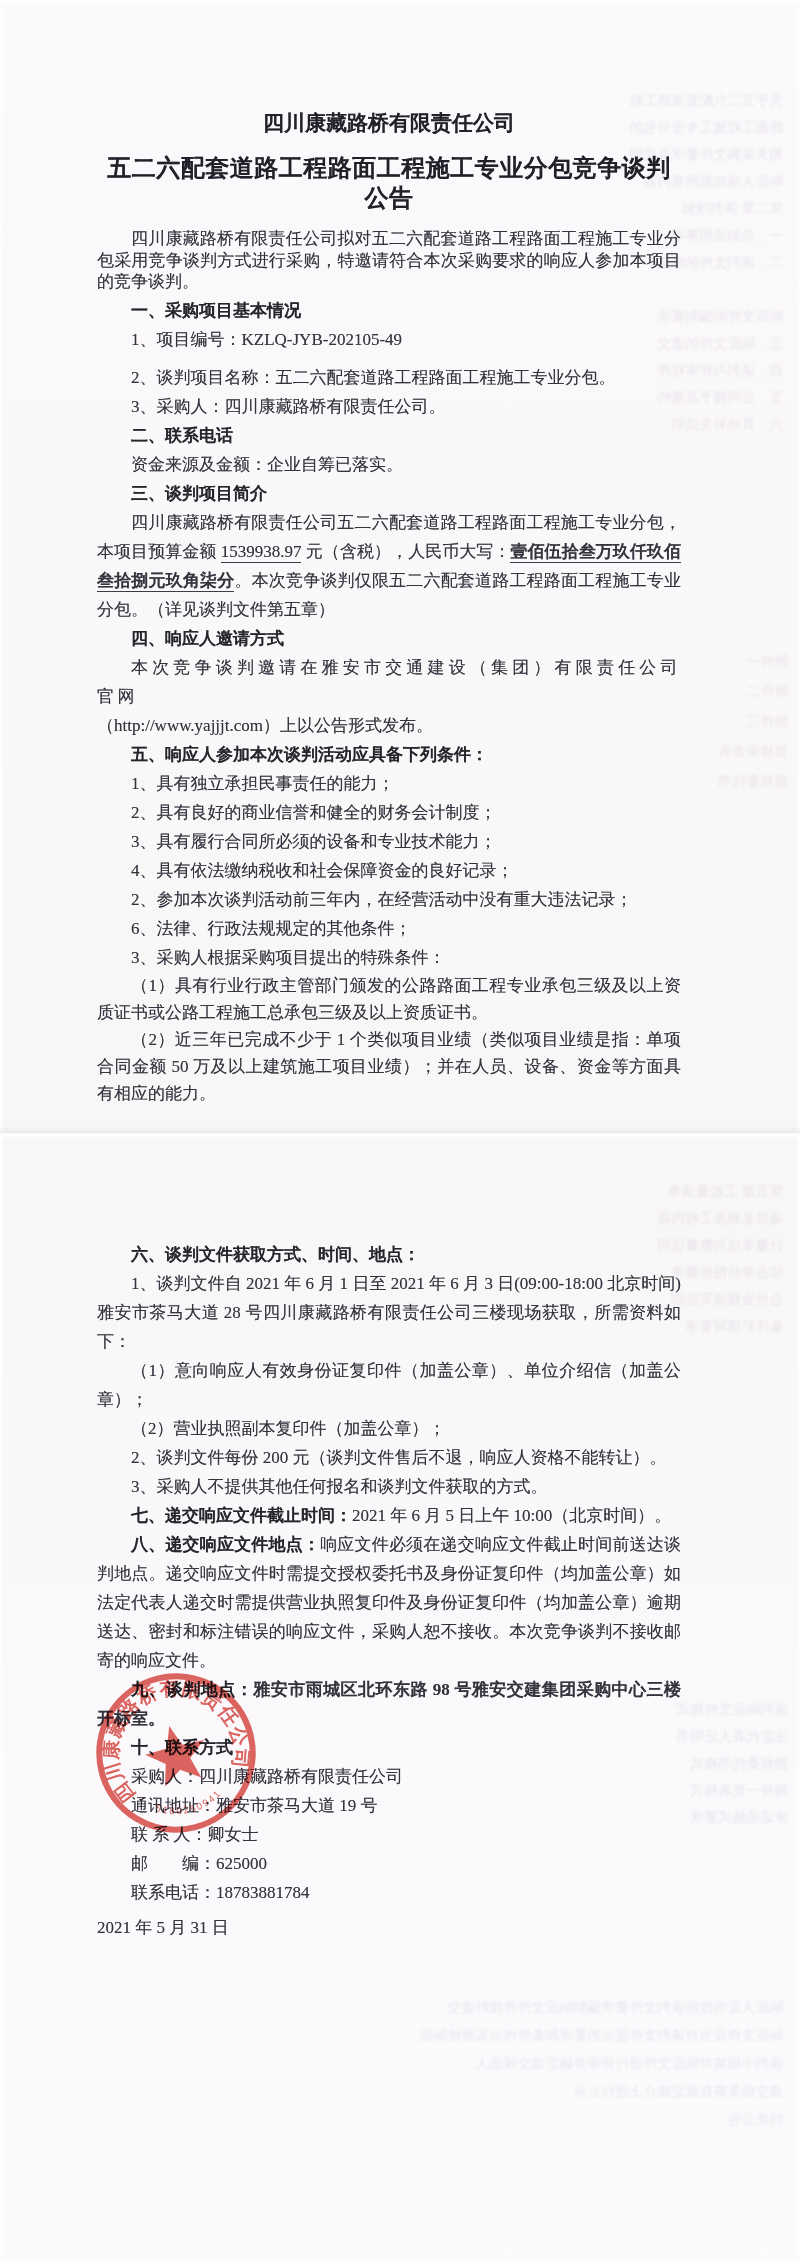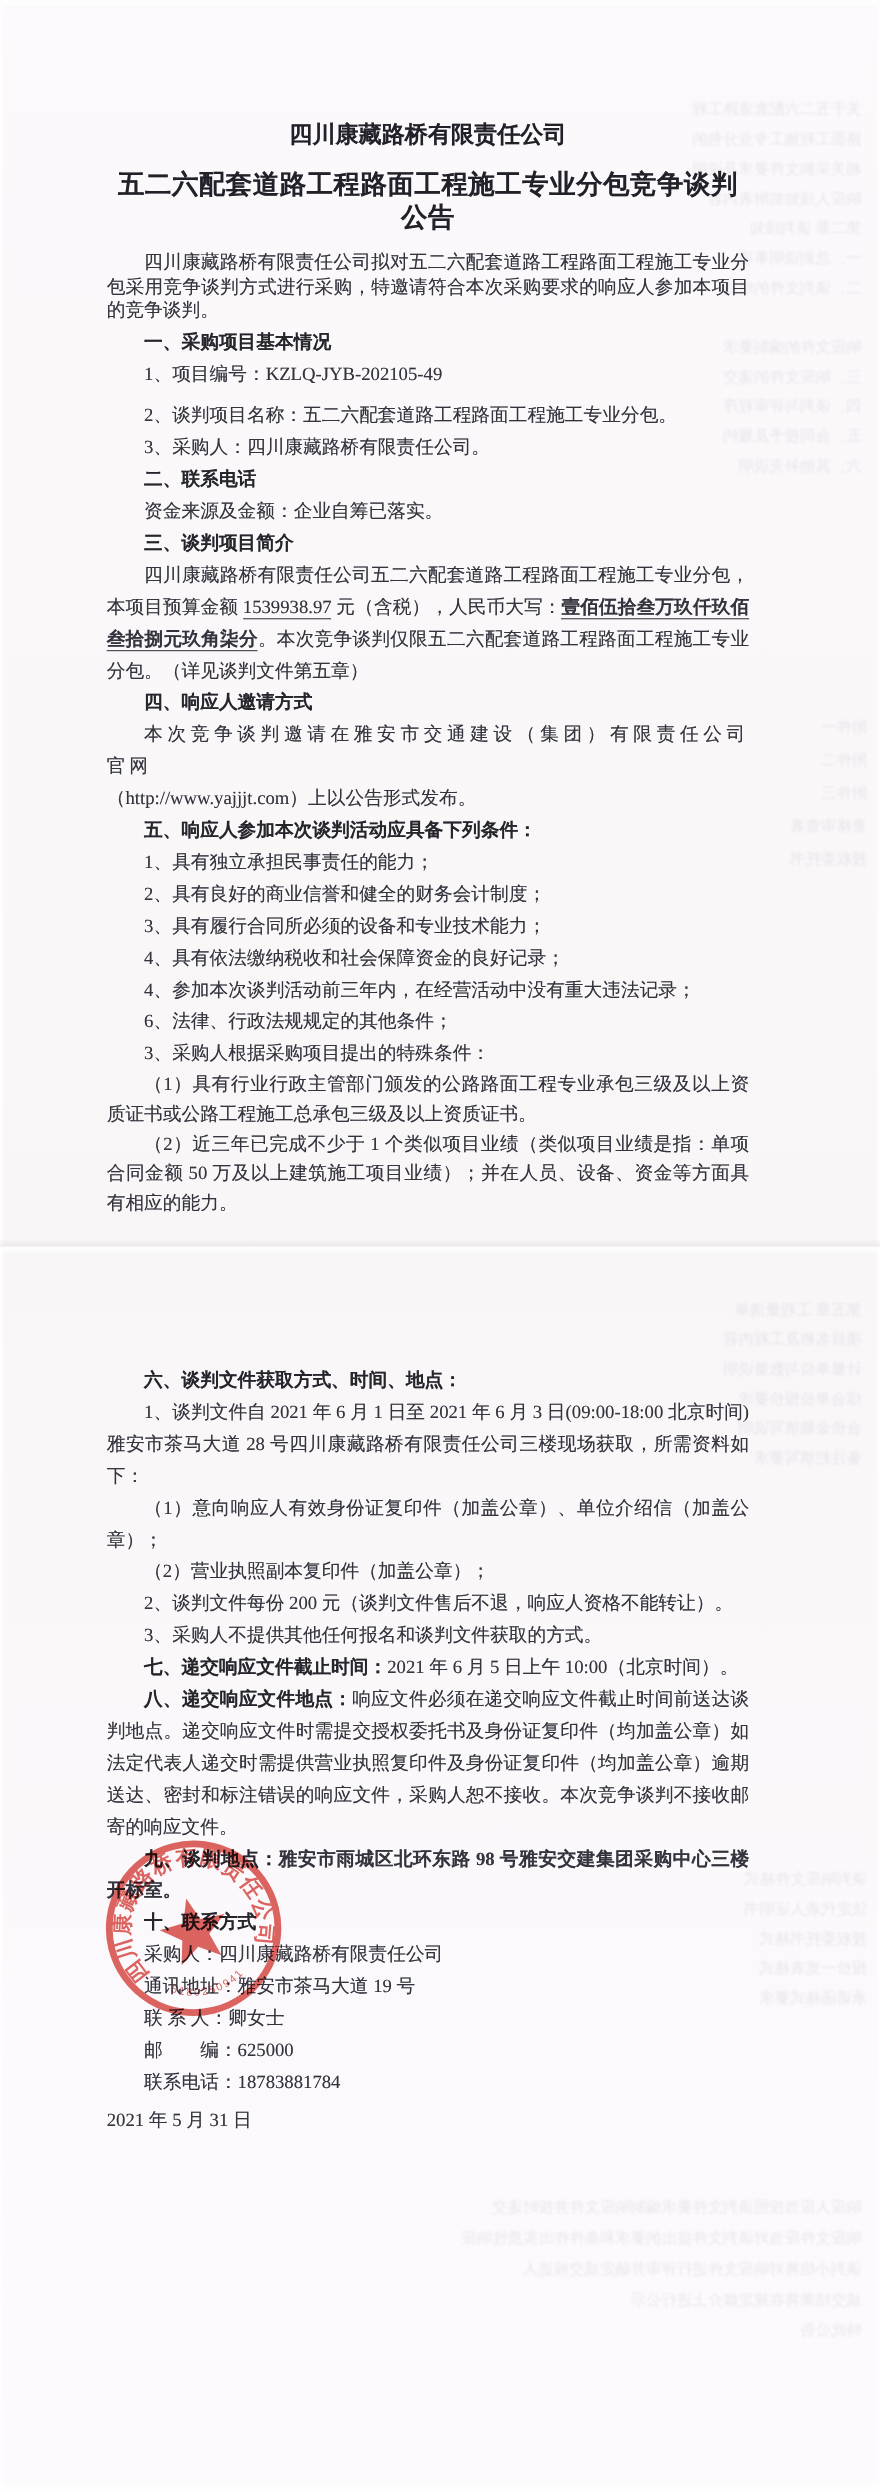--- a/index.html
+++ b/index.html
@@ -81,21 +81,21 @@
 
       <p class="h ind">四、响应人邀请方式</p>
       <p class="ind sp">本次竞争谈判邀请在雅安市交通建设（集团）有限责任公司官网</p>
       <p>（http://www.yajjjt.com）上以公告形式发布。</p>
 
       <p class="h ind">五、响应人参加本次谈判活动应具备下列条件：</p>
       <p class="ind">1、具有独立承担民事责任的能力；</p>
       <p class="ind">2、具有良好的商业信誉和健全的财务会计制度；</p>
       <p class="ind">3、具有履行合同所必须的设备和专业技术能力；</p>
       <p class="ind">4、具有依法缴纳税收和社会保障资金的良好记录；</p>
-      <p class="ind">4、参加本次谈判活动前三年内，在经营活动中没有重大违法记录；</p>
+      <p class="ind">2、参加本次谈判活动前三年内，在经营活动中没有重大违法记录；</p>
       <p class="ind">6、法律、行政法规规定的其他条件；</p>
       <p class="ind">3、采购人根据采购项目提出的特殊条件：</p>
       <p class="ind sub">（1）具有行业行政主管部门颁发的公路路面工程专业承包三级及以上资质证书或公路工程施工总承包三级及以上资质证书。</p>
       <p class="ind sub">（2）近三年已完成不少于 1 个类似项目业绩（类似项目业绩是指：单项合同金额 50 万及以上建筑施工项目业绩）；并在人员、设备、资金等方面具有相应的能力。</p>
     </div>
   </div>
 
   <div class="seam"></div>
 
   <div class="page p2">

